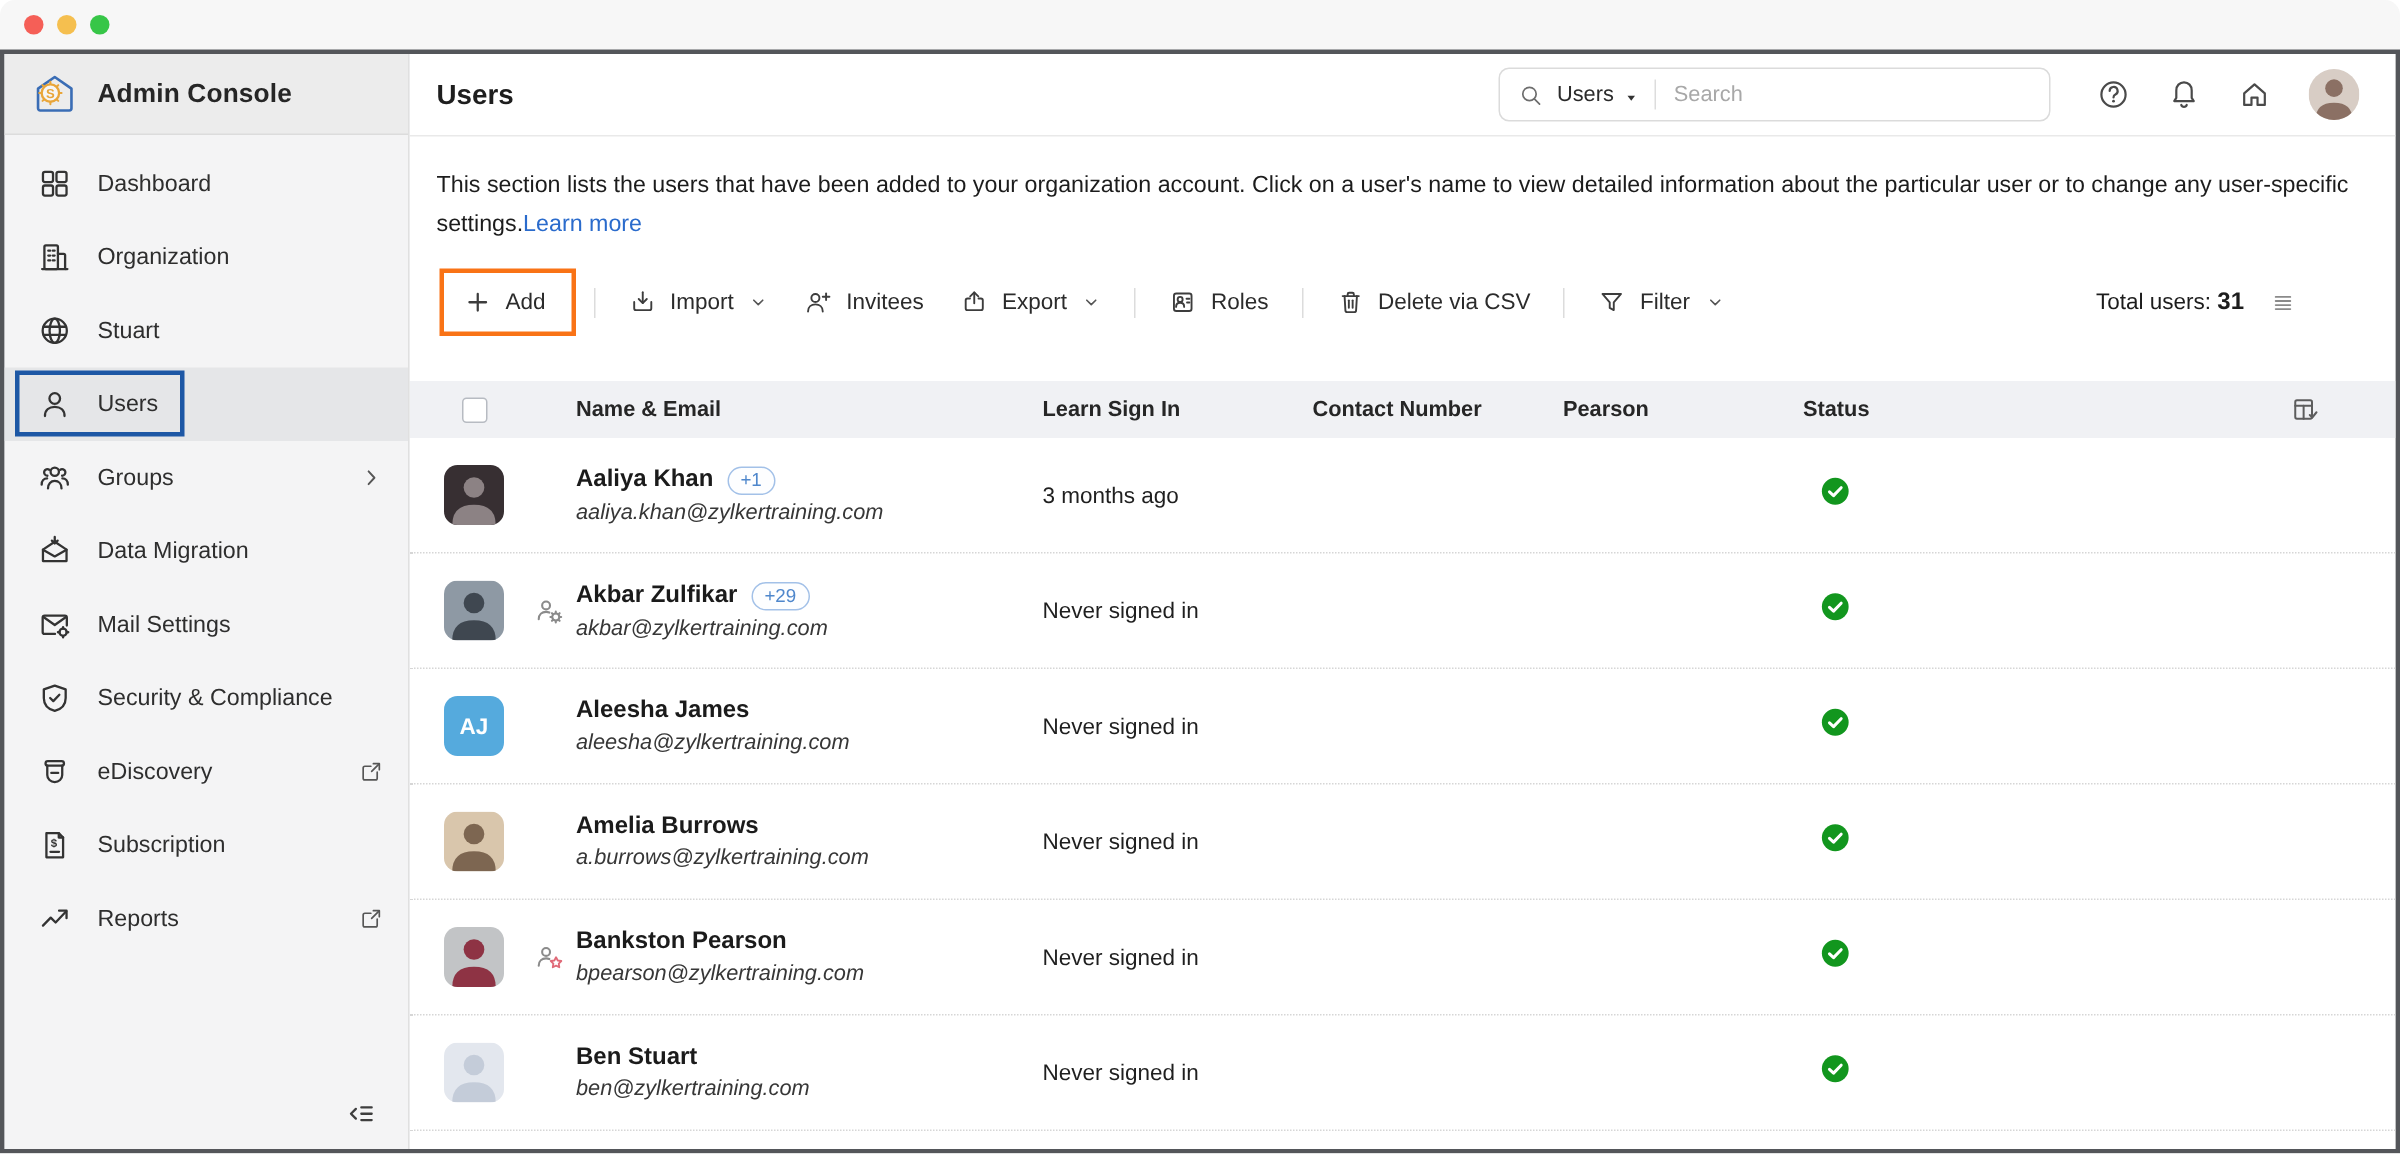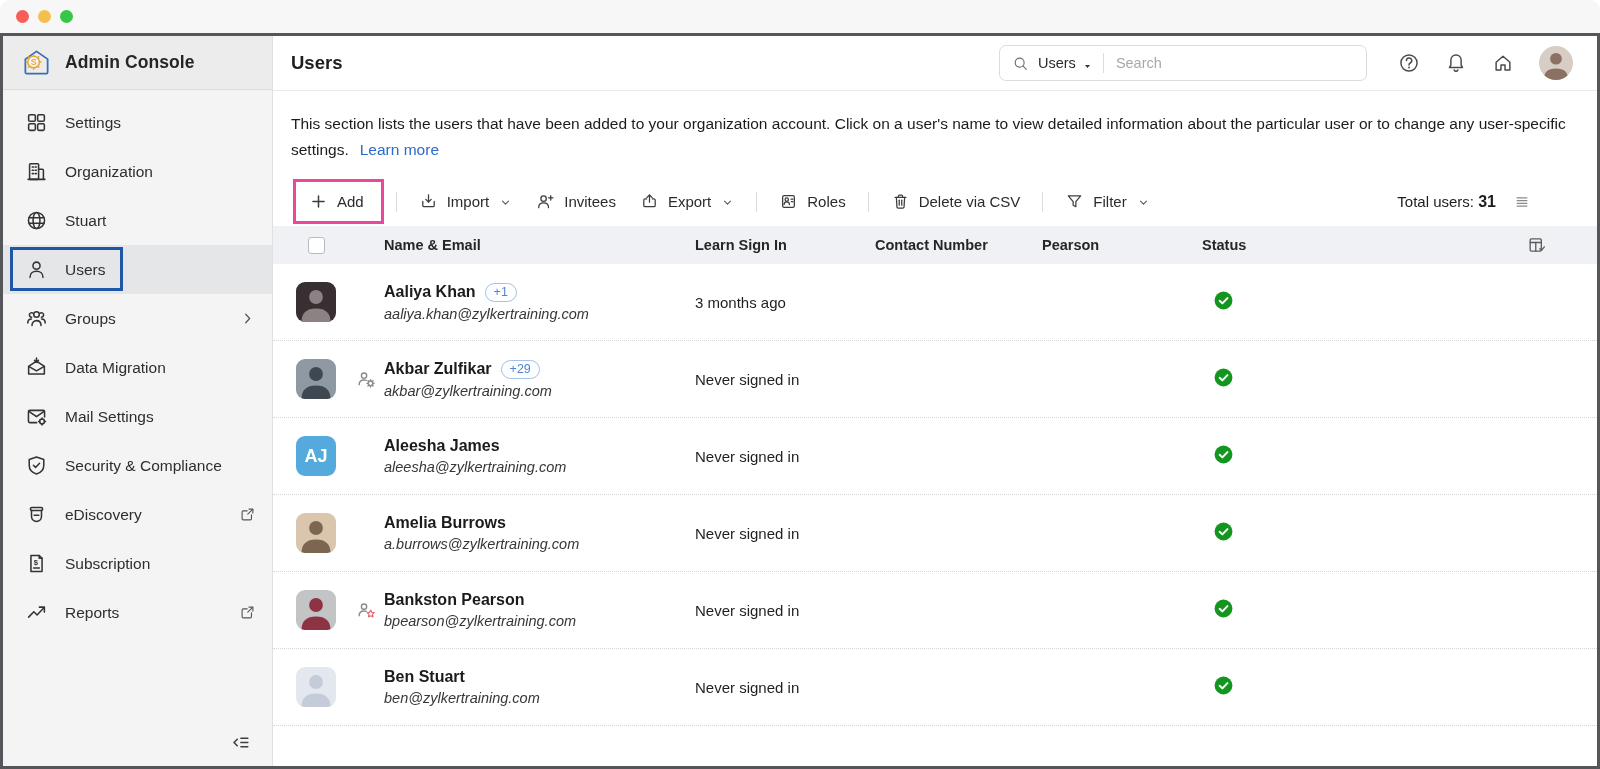--- a/index.html
+++ b/index.html
@@ -73,50 +73,50 @@
   .sb-divider { width:1px; height:20px; background:#ddd; margin:0 12px 0 10px; }
   .search-input { border:none; outline:none; flex:1; font-size:14.5px; color:#333; font-family:inherit; background:transparent; }
   .search-input::placeholder { color:#a8a8a8; }
   .top-icon { width:22px; height:22px; color:#4a4a4a; cursor:pointer; }
   .top-icon svg { width:100%; height:100%; }
   .avatar-top { width:34px; height:34px; border-radius:50%; overflow:hidden; flex:none; cursor:pointer; }
   .avatar-top svg { display:block; width:100%; height:100%; }
 
   .content { flex:1; min-height:0; }
   .desc { padding:20px 16px 0 18px; font-size:15.5px; line-height:26px; color:#1c1c1c; }
-  .desc-link { color:#2a6bcc; cursor:pointer; margin-left:11px; }
+  .desc-link { color:#2a6bcc; cursor:pointer; margin-left:0; }
 
   
   .toolbar { display:flex; align-items:center; padding:16px 66px 0 20px; }
   .tool-wrap { display:flex; align-items:center; margin-right:20px; }
-  .tool-wrap.annotated { border:3px solid #ec4899; padding:6px 15px 6px 11px; margin-right:12px; }
+  .tool-wrap.annotated { border:3px solid #f97316; padding:6px 15px 6px 11px; margin-right:12px; }
   .tool-btn { display:flex; align-items:center; gap:9px; font-size:15px; color:#2b2b2b; background:none; border:none; cursor:pointer; font-family:inherit; padding:4px 2px; }
   .tool-icon { width:19px; height:19px; color:#3d3d3d; flex:none; }
   .tool-icon svg { width:100%; height:100%; }
   .tool-caret { width:13px; height:13px; color:#555; margin-left:1px; }
   .tool-caret svg { width:100%; height:100%; }
   .tb-divider { width:1px; height:20px; background:#dcdcdc; margin:0 20px 0 0; }
   .toolbar-right { margin-left:auto; display:flex; align-items:center; gap:17px; }
   .total-users { font-size:15px; color:#1d1d1d; white-space:nowrap; }
   .total-users b { font-size:16px; }
   .list-icon { width:18px; height:18px; color:#8a8a8a; cursor:pointer; }
   .list-icon svg { width:100%; height:100%; }
 
   
   .grid-cols { display:grid; grid-template-columns:88px 311px 180px 167px 160px 1fr 56px; padding-left:23px; padding-right:50px; align-items:center; }
-  .thead { height:38px; background:#f0f1f4; margin-top:2px; font-size:14.5px; font-weight:700; color:#262626; }
+  .thead { height:38px; background:#f0f1f4; margin-top:30px; font-size:14.5px; font-weight:700; color:#262626; }
   .th-check { width:17px; height:17px; border:1.5px solid #b7bbc2; border-radius:3px; background:#fff; margin-left:12px; cursor:pointer; }
   .columns-icon { width:20px; height:20px; color:#5d5d5d; justify-self:end; cursor:pointer; }
   .columns-icon svg { width:100%; height:100%; }
 
   .trow { height:77px; border-bottom:1px dotted #d6d6d6; cursor:pointer; }
   .cell-avatar { display:flex; align-items:center; }
   .avatar { width:40px; height:40px; border-radius:9px; overflow:hidden; flex:none; }
   .avatar svg { display:block; width:100%; height:100%; }
-  .avatar .initials { width:40px; height:40px; display:flex; align-items:center; justify-content:center; color:#fff; font-size:18px; font-weight:700; }
+  .avatar .initials { width:40px; height:40px; display:flex; align-items:center; justify-content:center; color:#fff; font-size:15px; font-weight:700; }
   .role-icon { width:21px; height:21px; color:#8b8b8b; margin-left:auto; margin-right:7px; }
   .role-icon svg { width:100%; height:100%; }
   .name-line { display:flex; align-items:center; }
   .user-name { font-size:16px; font-weight:700; color:#1b1b1b; }
   .badge {
     display:inline-flex; align-items:center; height:19px; padding:0 8px; margin-left:9px;
     border:1px solid #a3c1e8; border-radius:10px; color:#4f87cc; font-size:12.5px; background:#fdfeff;
   }
   .user-email { font-size:14.5px; color:#373737; margin-top:4px;font-style:italic; }
   .cell-signin { font-size:15px; color:#1f1f1f; }
@@ -150,21 +150,21 @@
         <span class="brand-name">Admin Console</span>
       </div>
       <div class="nav" id="nav-list">
           <div class="nav-item">
     <span class="nav-icon"><svg viewBox="0 0 24 24" fill="none" stroke="currentColor" stroke-width="1.6" stroke-linecap="round" stroke-linejoin="round">
                 <rect x="3.8" y="3.8" width="7" height="7" rx="1.4"></rect>
                 <rect x="13.2" y="3.8" width="7" height="7" rx="1.4"></rect>
                 <rect x="3.8" y="13.2" width="7" height="7" rx="1.4"></rect>
                 <rect x="13.2" y="13.2" width="7" height="7" rx="1.4"></rect>
               </svg></span>
-    <span class="nav-label">Settings</span>
+    <span class="nav-label">Dashboard</span>
 
   </div>
           <div class="nav-item">
     <span class="nav-icon"><svg viewBox="0 0 24 24" fill="none" stroke="currentColor" stroke-width="1.6" stroke-linecap="round" stroke-linejoin="round">
                 <rect x="4.8" y="3.8" width="9.4" height="16.4" rx="1"></rect>
                 <path d="M14.2 9.6 h4 a1 1 0 0 1 1 1 v9.6"></path>
                 <line x1="3.2" y1="20.2" x2="20.8" y2="20.2"></line>
                 <line x1="7.5" y1="7.4" x2="8.8" y2="7.4"></line>
                 <line x1="10.6" y1="7.4" x2="11.9" y2="7.4"></line>
                 <line x1="7.5" y1="10.8" x2="8.8" y2="10.8"></line>

